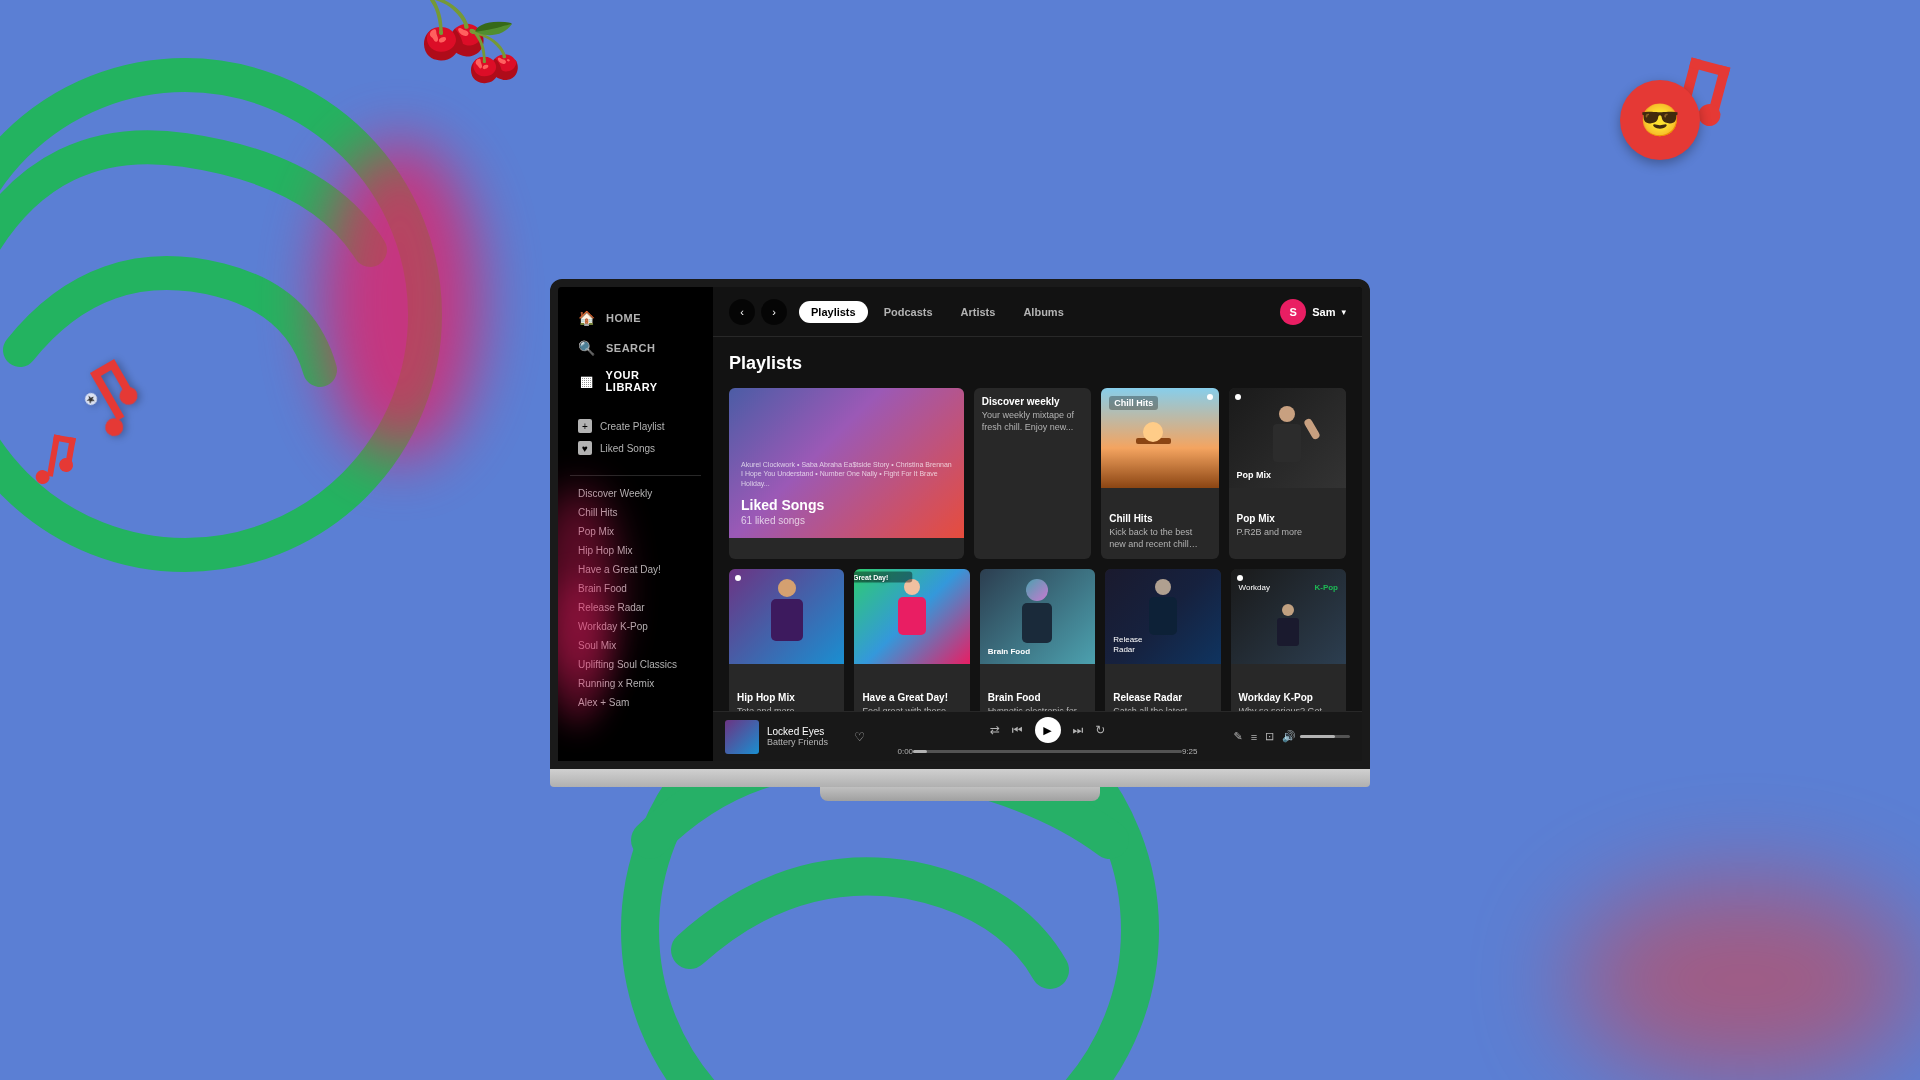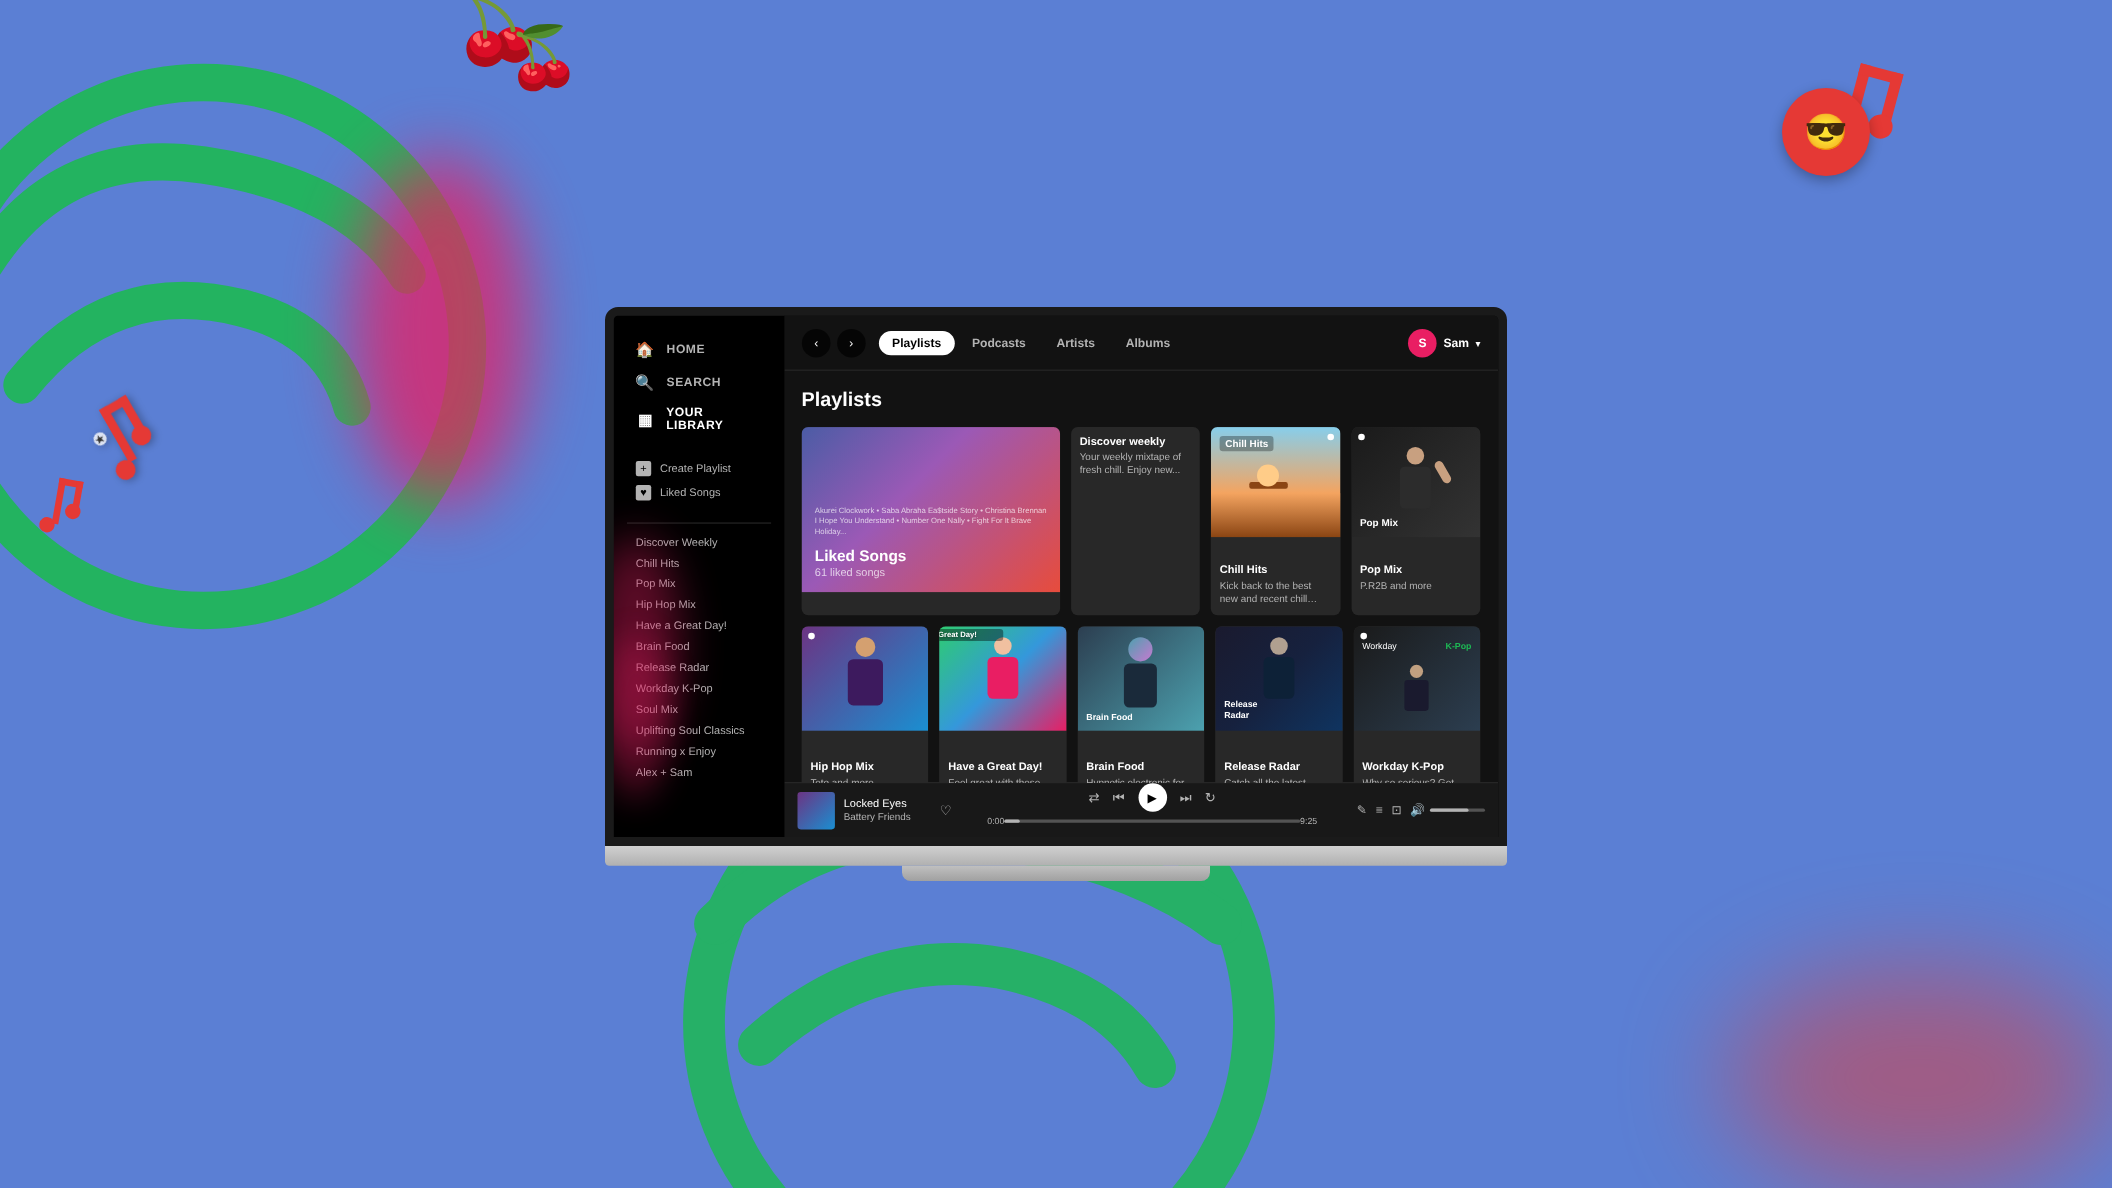--- a/index.html
+++ b/index.html
@@ -490,21 +490,21 @@
       align-items: center;
       justify-content: center;
     }
 
     .release-radar-img .rr-label {
       position: absolute;
       bottom: 8px;
       left: 8px;
       color: #fff;
       font-size: 8px;
-      font-weight: 700;
+      font-weight: 400;
       line-height: 1.3;
     }
 
     
     .workday-img {
       background: linear-gradient(135deg, #1a1a1a 0%, #2c3e50 100%);
       width: 100%;
       aspect-ratio: 1;
       position: relative;
       overflow: hidden;
@@ -559,20 +559,21 @@
     
     .now-playing-bar {
       position: absolute;
       bottom: 0;
       left: 0;
       right: 0;
       height: 50px;
       background: #181818;
       border-top: 1px solid #282828;
       display: flex;
+      align-items: center;
       padding: 0 12px;
       gap: 10px;
     }
 
     .now-playing-track {
       display: flex;
       align-items: center;
       gap: 8px;
       min-width: 140px;
     }
@@ -825,21 +826,21 @@
           <div class="sidebar-playlist-item">Discover Weekly</div>
           <div class="sidebar-playlist-item">Chill Hits</div>
           <div class="sidebar-playlist-item">Pop Mix</div>
           <div class="sidebar-playlist-item">Hip Hop Mix</div>
           <div class="sidebar-playlist-item">Have a Great Day!</div>
           <div class="sidebar-playlist-item">Brain Food</div>
           <div class="sidebar-playlist-item">Release Radar</div>
           <div class="sidebar-playlist-item">Workday K-Pop</div>
           <div class="sidebar-playlist-item">Soul Mix</div>
           <div class="sidebar-playlist-item">Uplifting Soul Classics</div>
-          <div class="sidebar-playlist-item">Running x Enjoy</div>
+          <div class="sidebar-playlist-item">Running x Remix</div>
           <div class="sidebar-playlist-item">Alex + Sam</div>
         </div>
       </div>
 
       <div class="main-content">
 
         <div class="top-nav">
           <div class="nav-arrows">
             <div class="nav-arrow">‹</div>
             <div class="nav-arrow">›</div>

